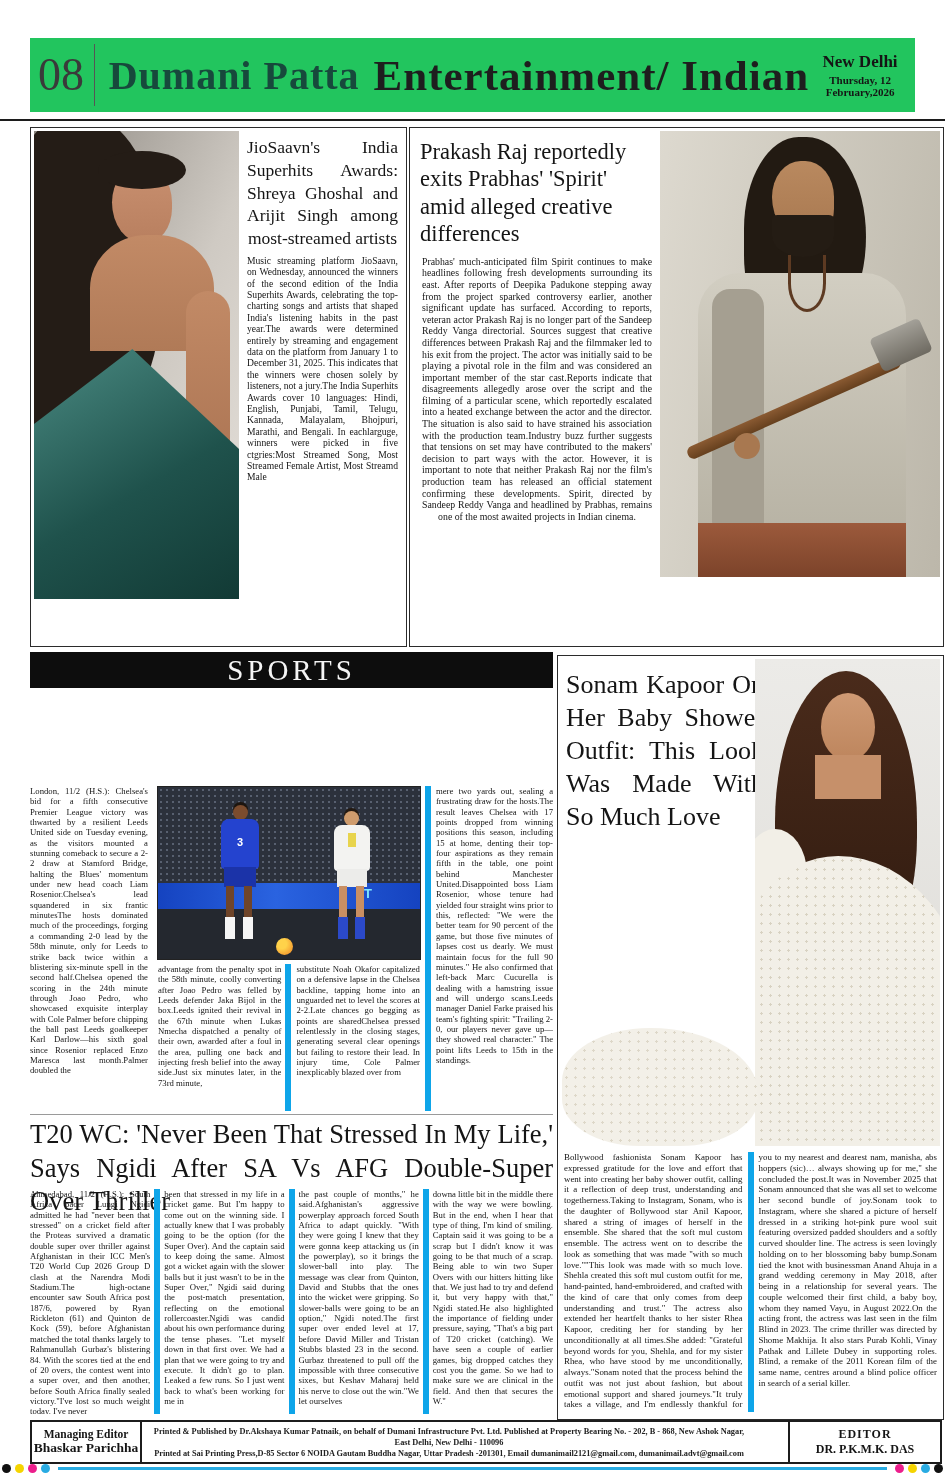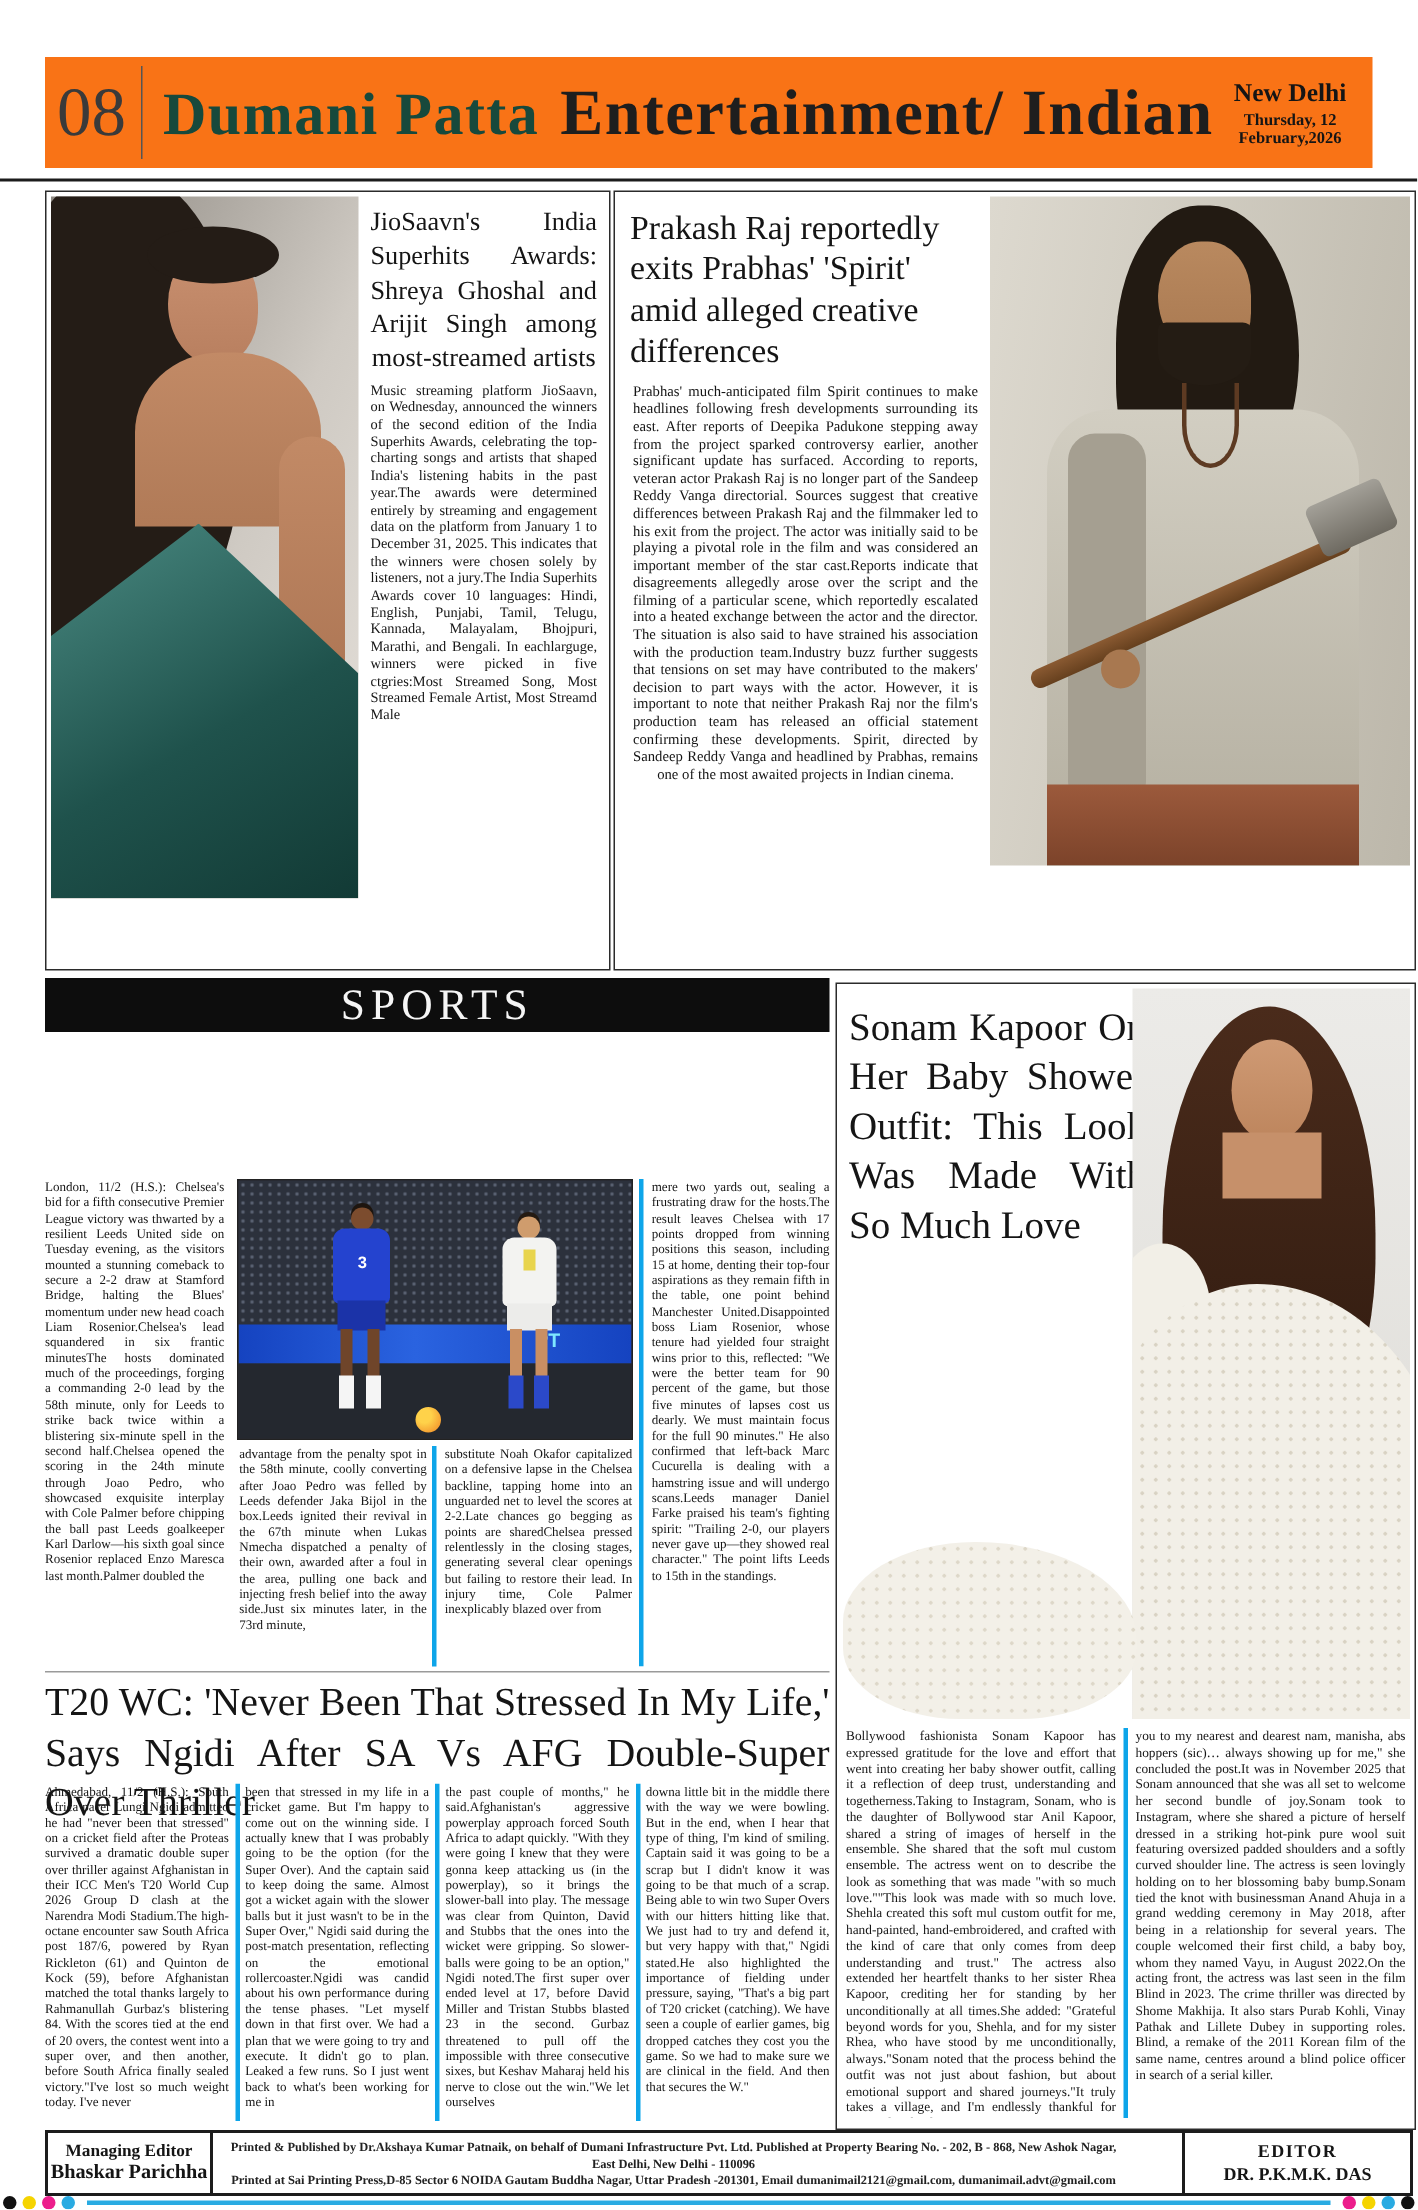--- a/index.html
+++ b/index.html
@@ -1,33 +1,33 @@
 <!DOCTYPE html>
 <html><head>
 <meta charset="utf-8">
 <style>
   html,body{margin:0;padding:0;background:#ffffff;}
   #page{position:relative;width:945px;height:1473px;background:#ffffff;overflow:hidden;
         font-family:"Liberation Serif",serif;color:#151515;}
 
   
   .masthead-bar{position:absolute;left:30px;top:38px;width:885px;height:74px;
-    background:#f97316;display:flex;align-items:center;}
+    background:#22c55e;display:flex;align-items:center;}
   .pageno{font-size:46px;font-weight:400;color:#3a3a3a;padding:0 10px 0 8px;line-height:1;}
   .head-vline{width:1px;height:62px;background:#555;}
   .brand{font-size:40px;font-weight:bold;color:#17493c;padding:0 14px;letter-spacing:1px;white-space:nowrap;}
   .section-title{flex:1;text-align:center;font-size:43px;font-weight:bold;color:#1e1e1e;letter-spacing:1px;white-space:nowrap;}
   .dateline{width:150px;text-align:center;padding-right:4px;}
   .dateline .city{font-size:17px;font-weight:bold;}
   .dateline .date{font-size:11px;font-weight:bold;margin-top:2px;}
   .header-rule{position:absolute;left:0;top:119px;width:945px;height:2px;background:#1c1c1c;}
 
   
   .nbox{position:absolute;border:1px solid #2b2b2b;background:#fff;overflow:hidden;}
-  .col-rule{border-left:3px solid #0ea5e9;font-family:Liberation Serif, serif;}
+  .col-rule{border-left:6px solid #0ea5e9;font-family:Liberation Serif, serif;}
 
   
   .box-jio{left:30px;top:127px;width:375px;height:518px;}
   .photo-shreya{float:left;width:205px;height:468px;margin:3px 8px 0 3px;position:relative;overflow:hidden;
     background:linear-gradient(115deg,#8e8982,#cfcac3 55%,#e6e1db);}
   .sh-hair{position:absolute;left:-30px;top:-15px;width:160px;height:330px;background:#241c16;border-radius:45% 55% 60% 40%;}
   .sh-fringe{position:absolute;left:64px;top:20px;width:88px;height:38px;background:#241c16;border-radius:50%;}
   .sh-face{position:absolute;left:78px;top:34px;width:60px;height:78px;
     background:linear-gradient(#c99070,#b87f5f);border-radius:50% 50% 46% 54%;}
   .sh-chest{position:absolute;left:56px;top:104px;width:124px;height:116px;

